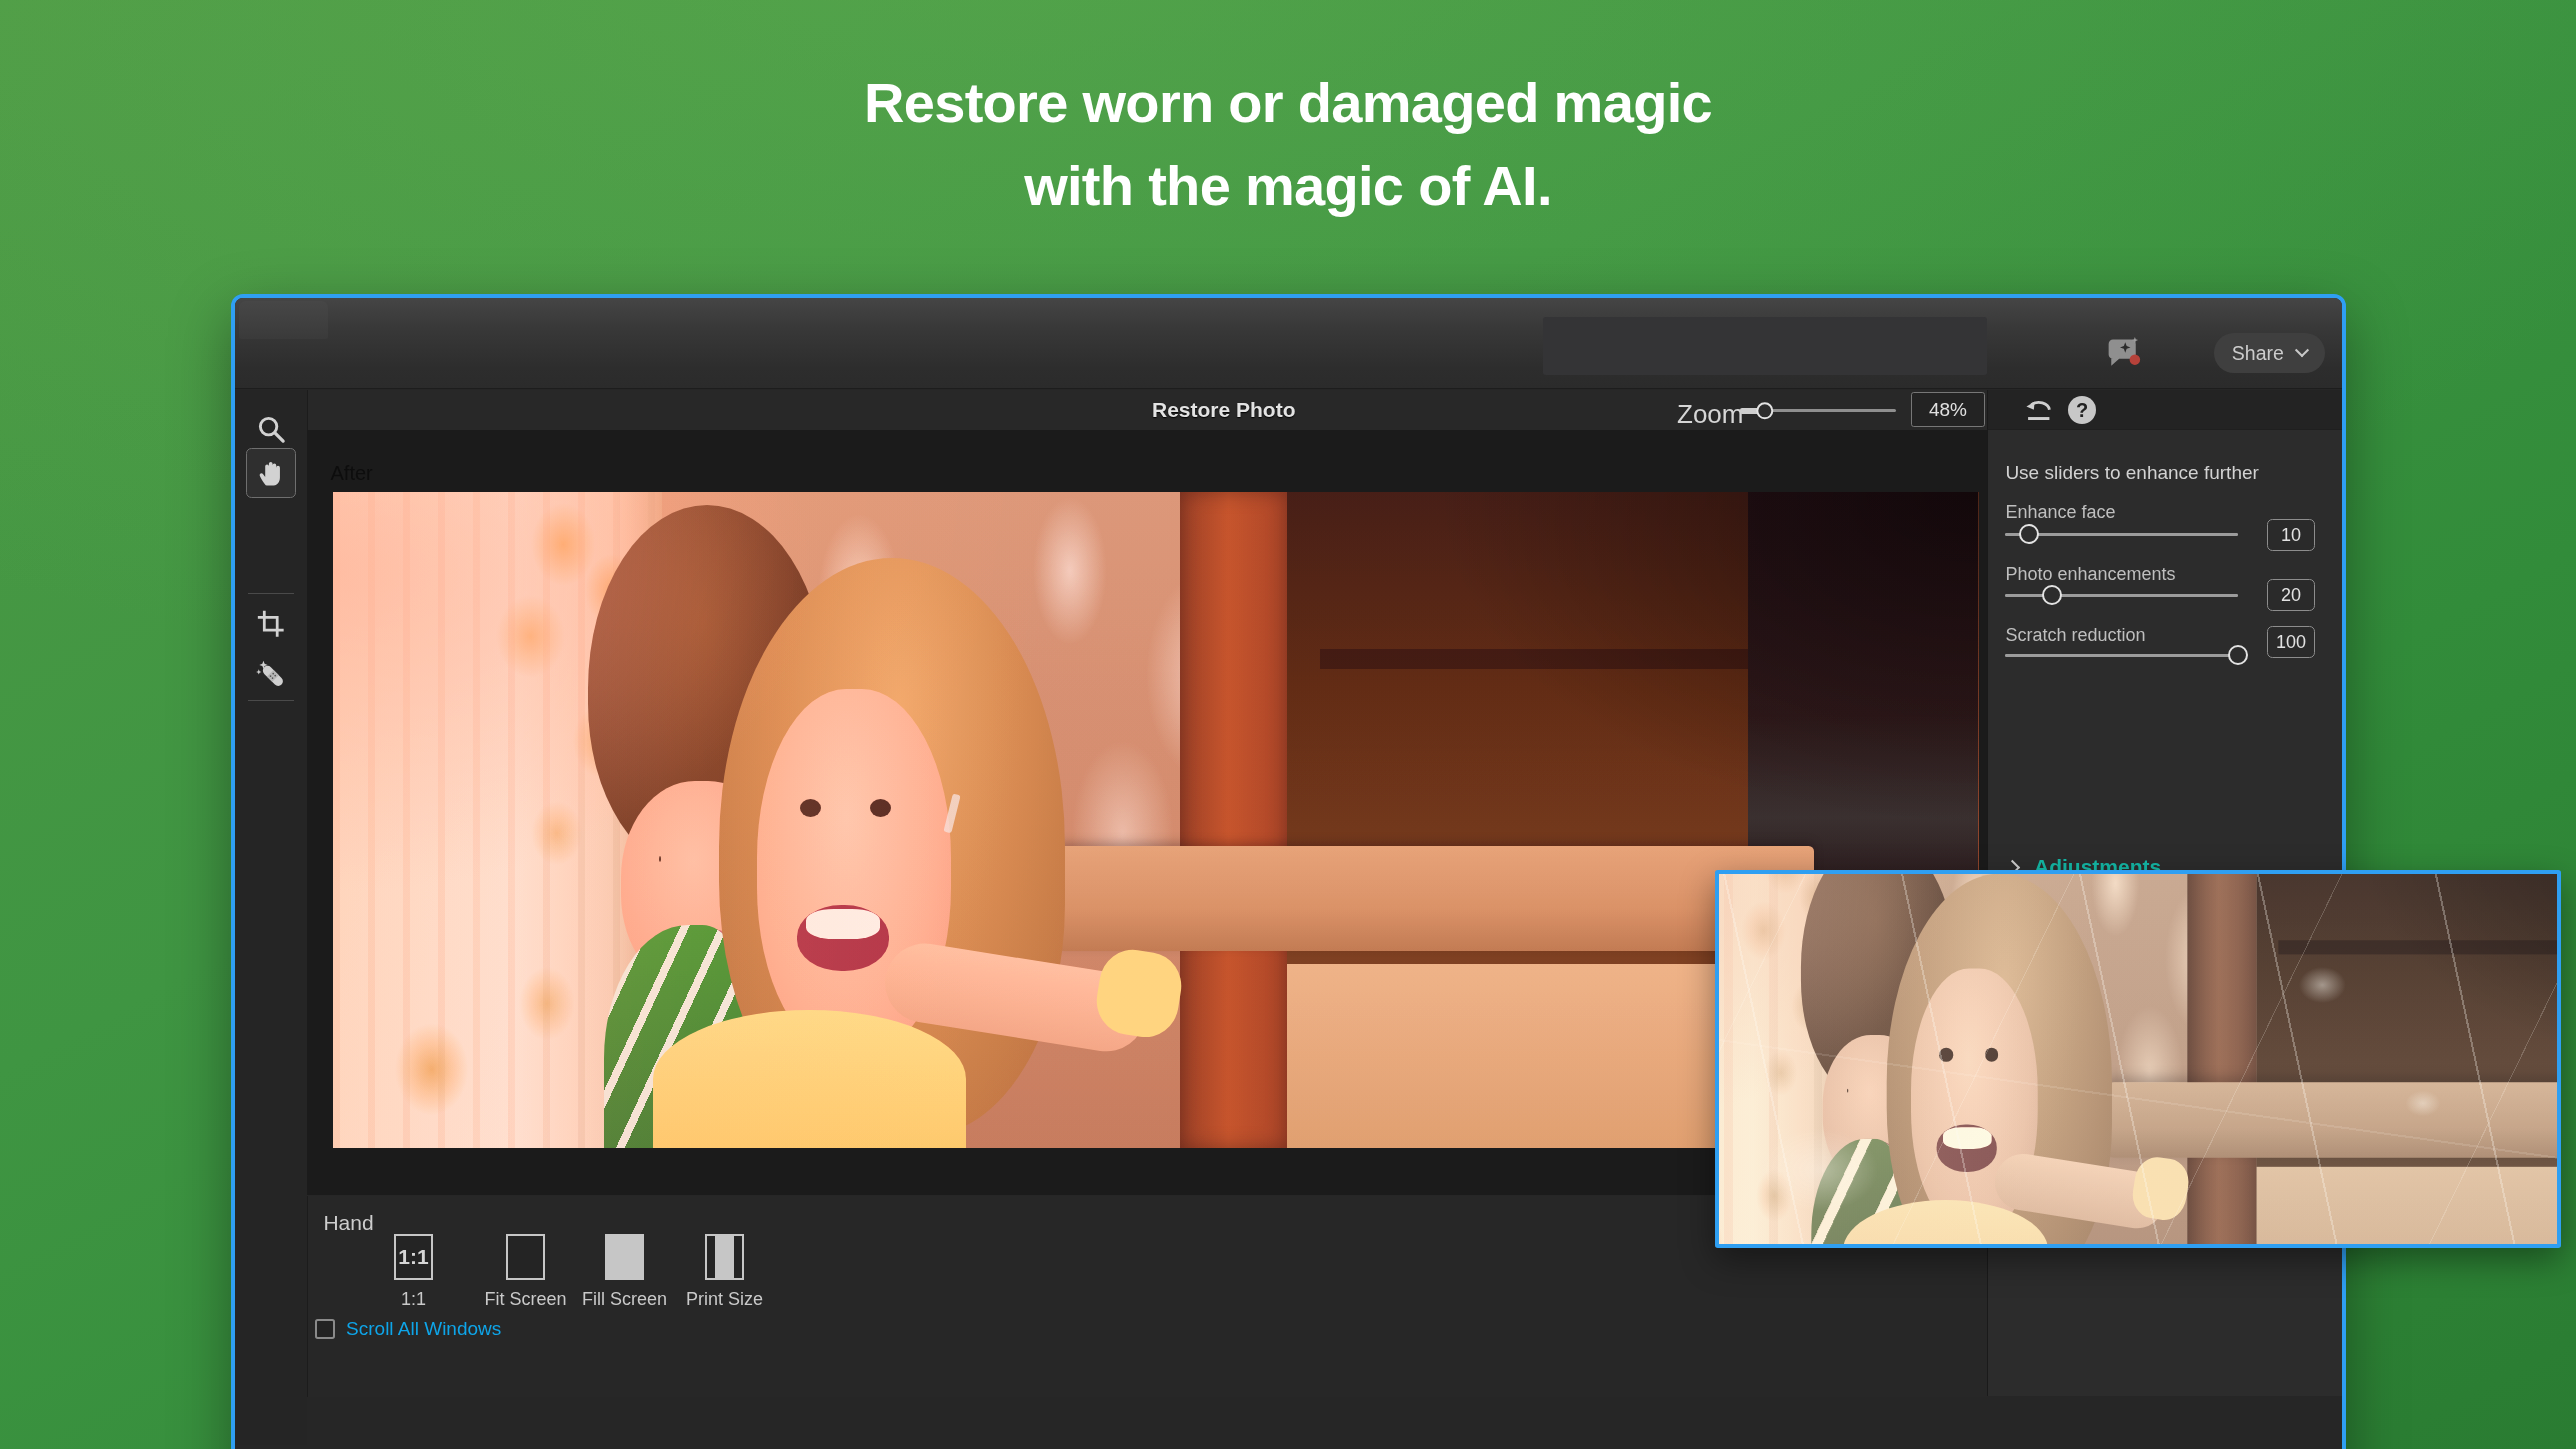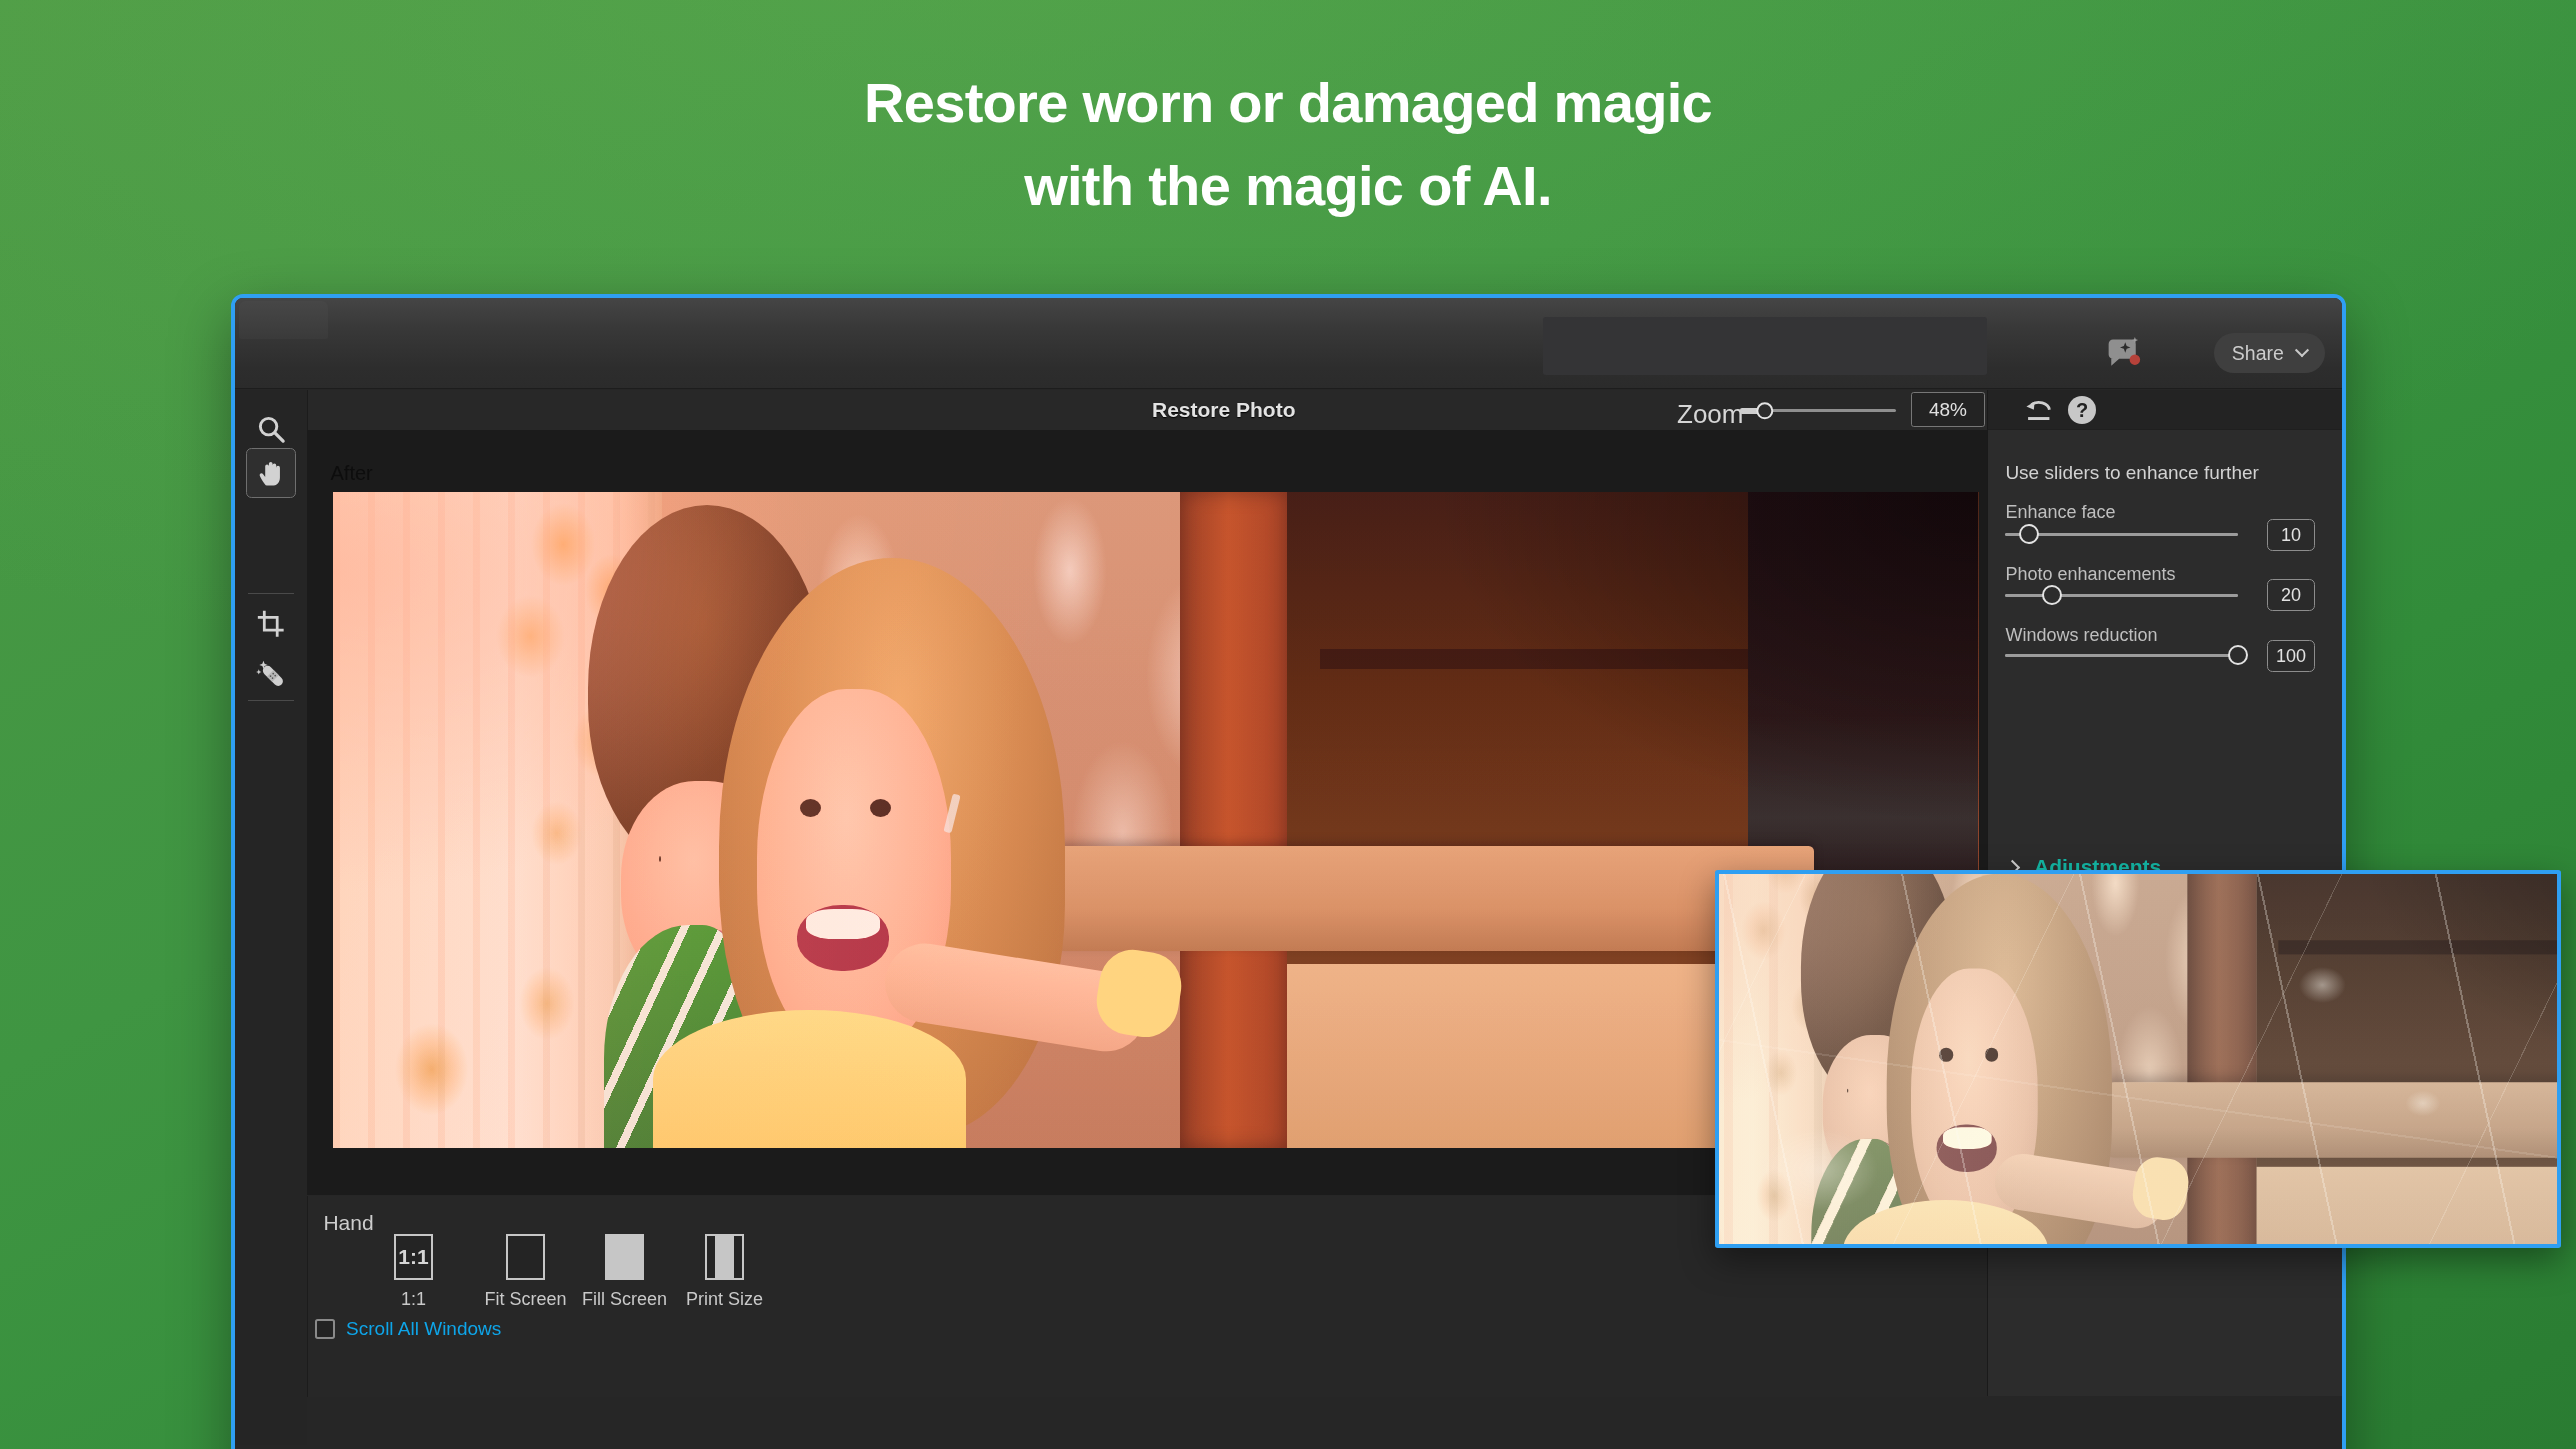--- a/index.html
+++ b/index.html
@@ -303,25 +303,25 @@
         <div class="sl-knob" style="left: 10%;"></div>
       </div>
       <div class="sl-box" style="top:89px;">10</div>
 
       <div class="sl-label" style="top:134px;">Photo enhancements</div>
       <div class="sl-track" style="top:164px;">
         <div class="sl-knob" style="left: 20%;"></div>
       </div>
       <div class="sl-box" style="top:149px;">20</div>
 
-      <div class="sl-label" style="top:195px;">Windows reduction</div>
+      <div class="sl-label" style="top:195px;">Scratch reduction</div>
       <div class="sl-track" style="top:224px;">
         <div class="sl-knob" style="left: 100%;"></div>
       </div>
-      <div class="sl-box" style="top:210px;text-align:right;">100</div>
+      <div class="sl-box" style="top:196px;text-align:right;">100</div>
 
       <div class="adj-row">
         <span class="chev-right"></span>
         <span class="adj-lab">Adjustments</span>
       </div>
       <div class="rp-div"></div>
     </div>
   </div>
 
   <div class="inset">

